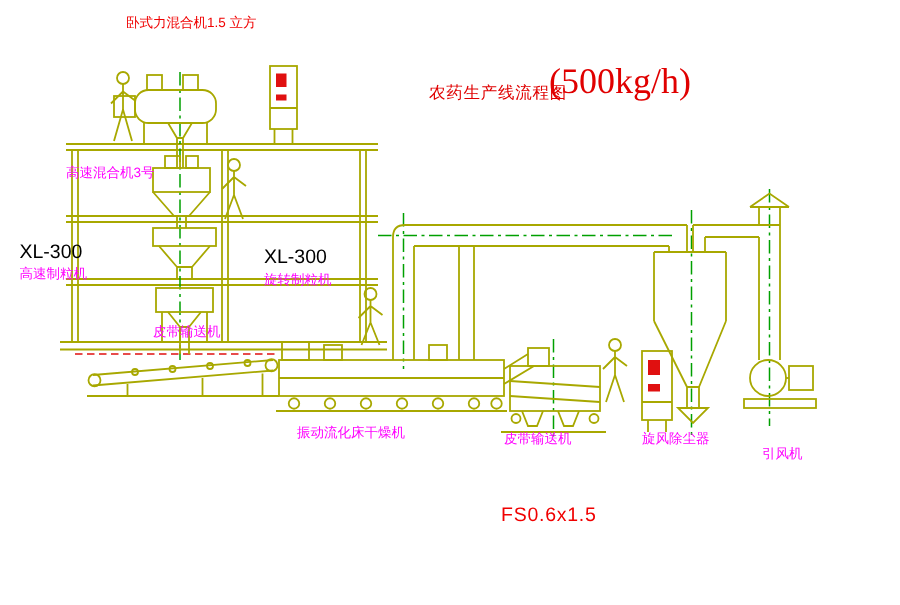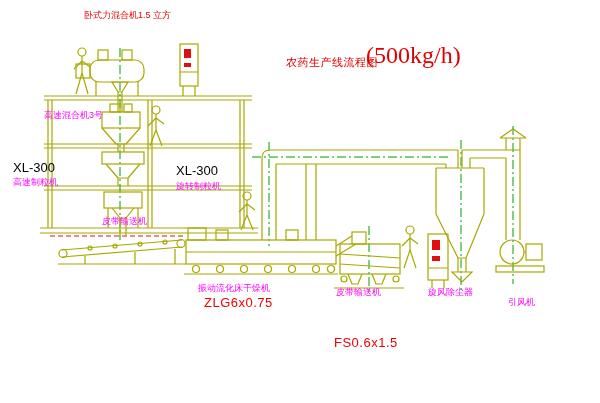--- a/index.html
+++ b/index.html
@@ -182,21 +182,20 @@
 
   <div class="lbl xl" style="left:13px;top:161px;">XL-300</div>
   <div class="lbl magenta" style="left:13px;top:178px;">高速制粒机</div>
 
   <div class="lbl xl" style="left:176px;top:164px;">XL-300</div>
   <div class="lbl magenta" style="left:176px;top:182px;">旋转制粒机</div>
 
   <div class="lbl magenta" style="left:102px;top:217px;">皮带输送机</div>
 
   <div class="lbl magenta" style="left:198px;top:284px;">振动流化床干燥机</div>
-  <div class="lbl model" style="left:204px;top:296px;">ZLG6x0.75</div>
 
   <div class="lbl magenta" style="left:336px;top:288px;">皮带输送机</div>
   <div class="lbl model" style="left:334px;top:300px;margin-top:36px;">FS0.6x1.5</div>
 
   <div class="lbl magenta" style="left:428px;top:288px;">旋风除尘器</div>
 
   <div class="lbl magenta" style="left:508px;top:298px;">引风机</div>
 
 </div>
 

